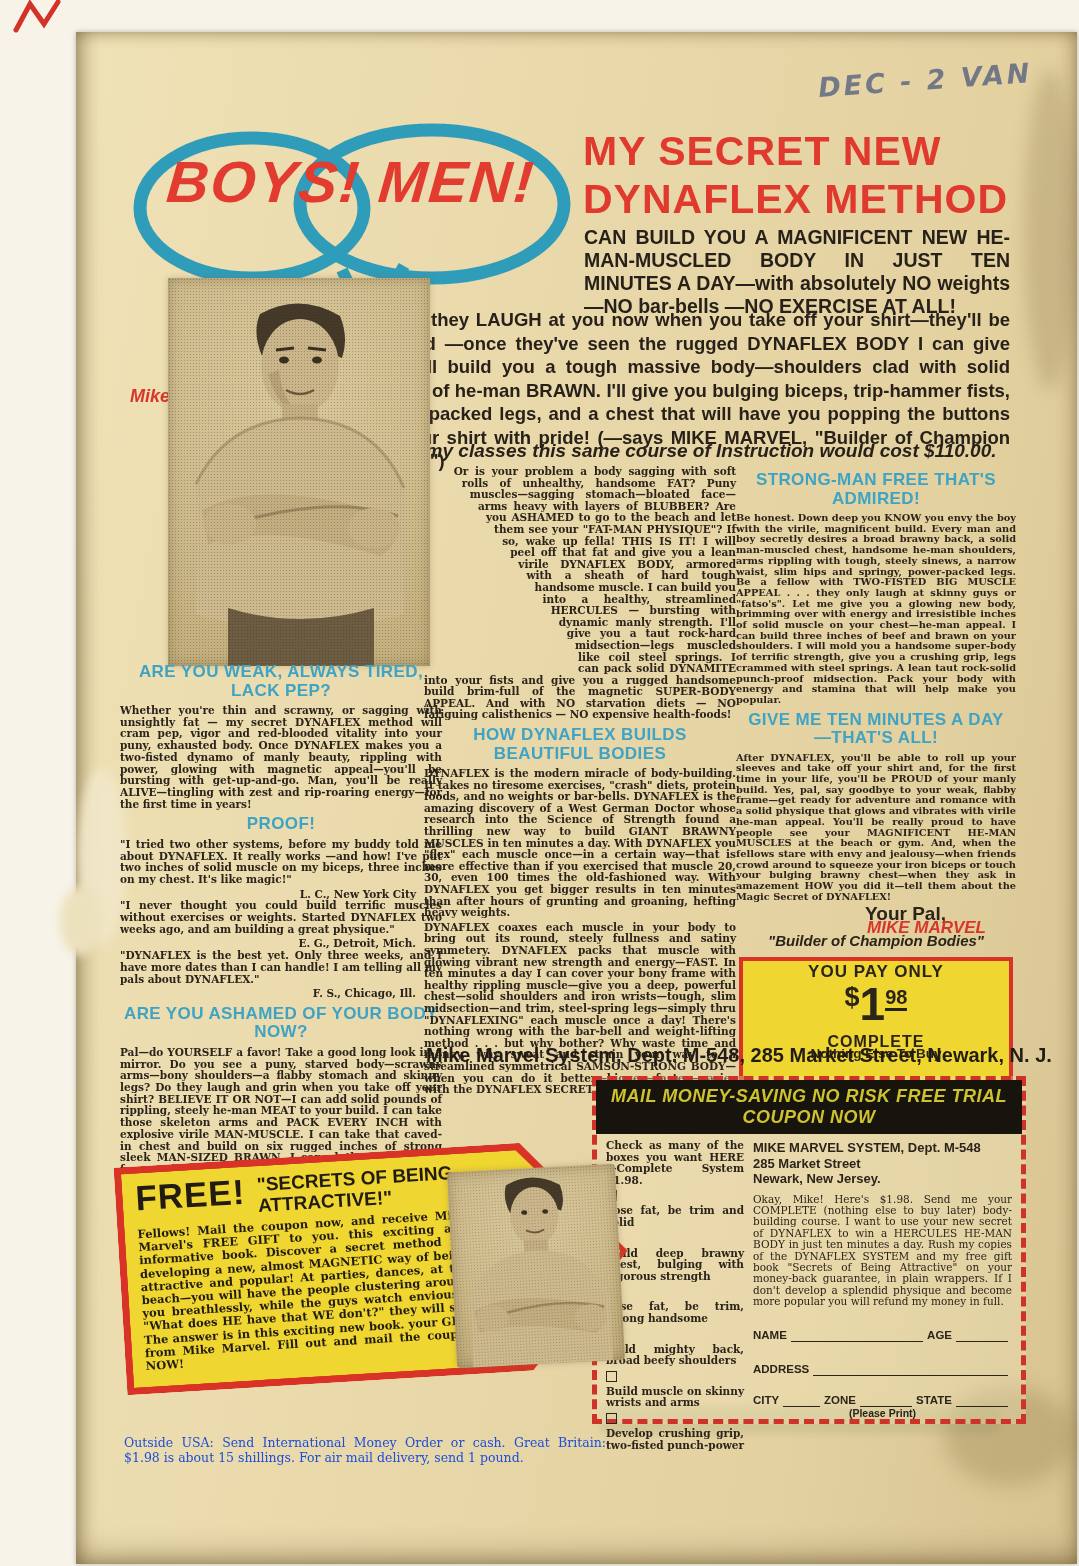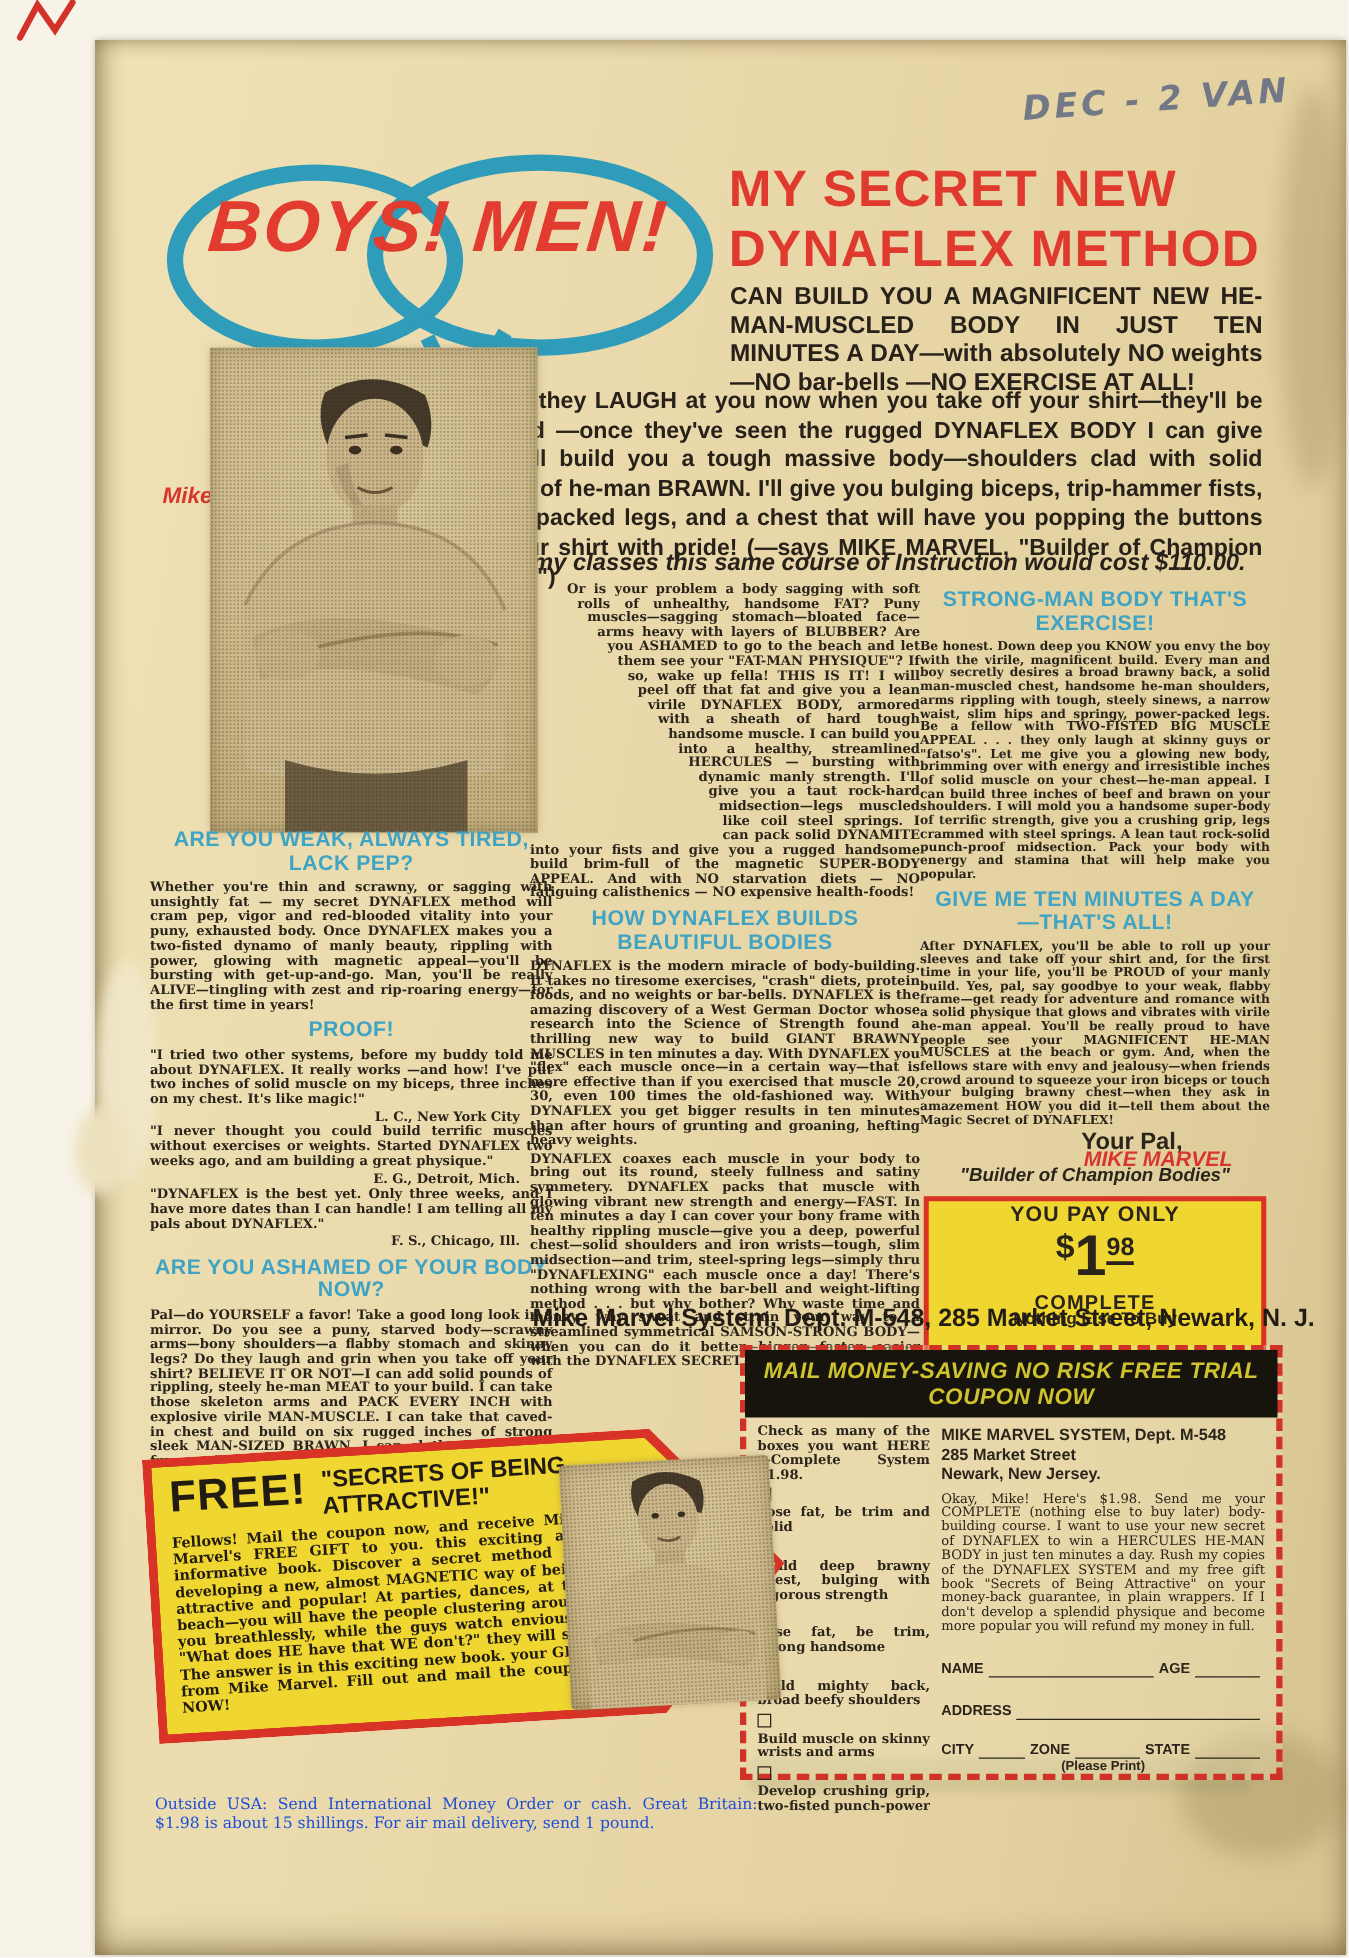--- a/index.html
+++ b/index.html
@@ -199,21 +199,21 @@
 
   <div class="col midcol">
     <div class="wrap-spacer"></div>
     <p>Or is your problem a body sagging with soft rolls of unhealthy, handsome FAT? Puny muscles—sagging stomach—bloated face— arms heavy with layers of BLUBBER? Are you ASHAMED to go to the beach and let them see your "FAT-MAN PHYSIQUE"? If so, wake up fella! THIS IS IT! I will peel off that fat and give you a lean virile DYNAFLEX BODY, armored with a sheath of hard tough handsome muscle. I can build you into a healthy, streamlined HERCULES — bursting with dynamic manly strength. I'll give you a taut rock-hard midsection—legs muscled like coil steel springs. I can pack solid DYNAMITE into your fists and give you a rugged handsome build brim-full of the magnetic SUPER-BODY APPEAL. And with NO starvation diets — NO fatiguing calisthenics — NO expensive health-foods!</p>
     <div class="teal-head">HOW DYNAFLEX BUILDS BEAUTIFUL BODIES</div>
     <p>DYNAFLEX is the modern miracle of body-building. It takes no tiresome exercises, "crash" diets, protein foods, and no weights or bar-bells. DYNAFLEX is the amazing discovery of a West German Doctor whose research into the Science of Strength found a thrilling new way to build GIANT BRAWNY MUSCLES in ten minutes a day. With DYNAFLEX you "flex" each muscle once—in a certain way—that is more effective than if you exercised that muscle 20, 30, even 100 times the old-fashioned way. With DYNAFLEX you get bigger results in ten minutes than after hours of grunting and groaning, hefting heavy weights.</p>
     <p>DYNAFLEX coaxes each muscle in your body to bring out its round, steely fullness and satiny symmetery. DYNAFLEX packs that muscle with glowing vibrant new strength and energy—FAST. In ten minutes a day I can cover your bony frame with healthy rippling muscle—give you a deep, powerful chest—solid shoulders and iron wrists—tough, slim midsection—and trim, steel-spring legs—simply thru "DYNAFLEXING" each muscle once a day! There's nothing wrong with the bar-bell and weight-lifting method . . . but why bother? Why waste time and money, why sweat and strain your way to a streamlined symmetrical SAMSON-STRONG BODY—when you can do it better—bigger—faster—easier with the DYNAFLEX SECRET?</p>
   </div>
 
   <div class="col rightcol">
-    <div class="teal-head">STRONG-MAN BODY THAT'S EXERCISE!</div>
+    <div class="teal-head">STRONG-MAN FREE THAT'S ADMIRED!</div>
     <p>Be honest. Down deep you KNOW you envy the boy with the virile, magnificent build. Every man and boy secretly desires a broad brawny back, a solid man-muscled chest, handsome he-man shoulders, arms rippling with tough, steely sinews, a narrow waist, slim hips and springy, power-packed legs. Be a fellow with TWO-FISTED BIG MUSCLE APPEAL . . . they only laugh at skinny guys or "fatso's". Let me give you a glowing new body, brimming over with energy and irresistible inches of solid muscle on your chest—he-man appeal. I can build three inches of beef and brawn on your shoulders. I will mold you a handsome super-body of terrific strength, give you a crushing grip, legs crammed with steel springs. A lean taut rock-solid punch-proof midsection. Pack your body with energy and stamina that will help make you popular.</p>
     <div class="teal-head" style="margin-bottom:0;">GIVE ME TEN MINUTES A DAY</div>
     <div class="teal-head" style="margin-top:0;">—THAT'S ALL!</div>
     <p>After DYNAFLEX, you'll be able to roll up your sleeves and take off your shirt and, for the first time in your life, you'll be PROUD of your manly build. Yes, pal, say goodbye to your weak, flabby frame—get ready for adventure and romance with a solid physique that glows and vibrates with virile he-man appeal. You'll be really proud to have people see your MAGNIFICENT HE-MAN MUSCLES at the beach or gym. And, when the fellows stare with envy and jealousy—when friends crowd around to squeeze your iron biceps or touch your bulging brawny chest—when they ask in amazement HOW you did it—tell them about the Magic Secret of DYNAFLEX!</p>
     <div class="pal-line">Your Pal,</div>
     <div class="signature">MIKE MARVEL</div>
     <div class="signature-sub">"Builder of Champion Bodies"</div>
 
     <div class="price-box">
       <div class="price-l1">YOU PAY ONLY</div>

